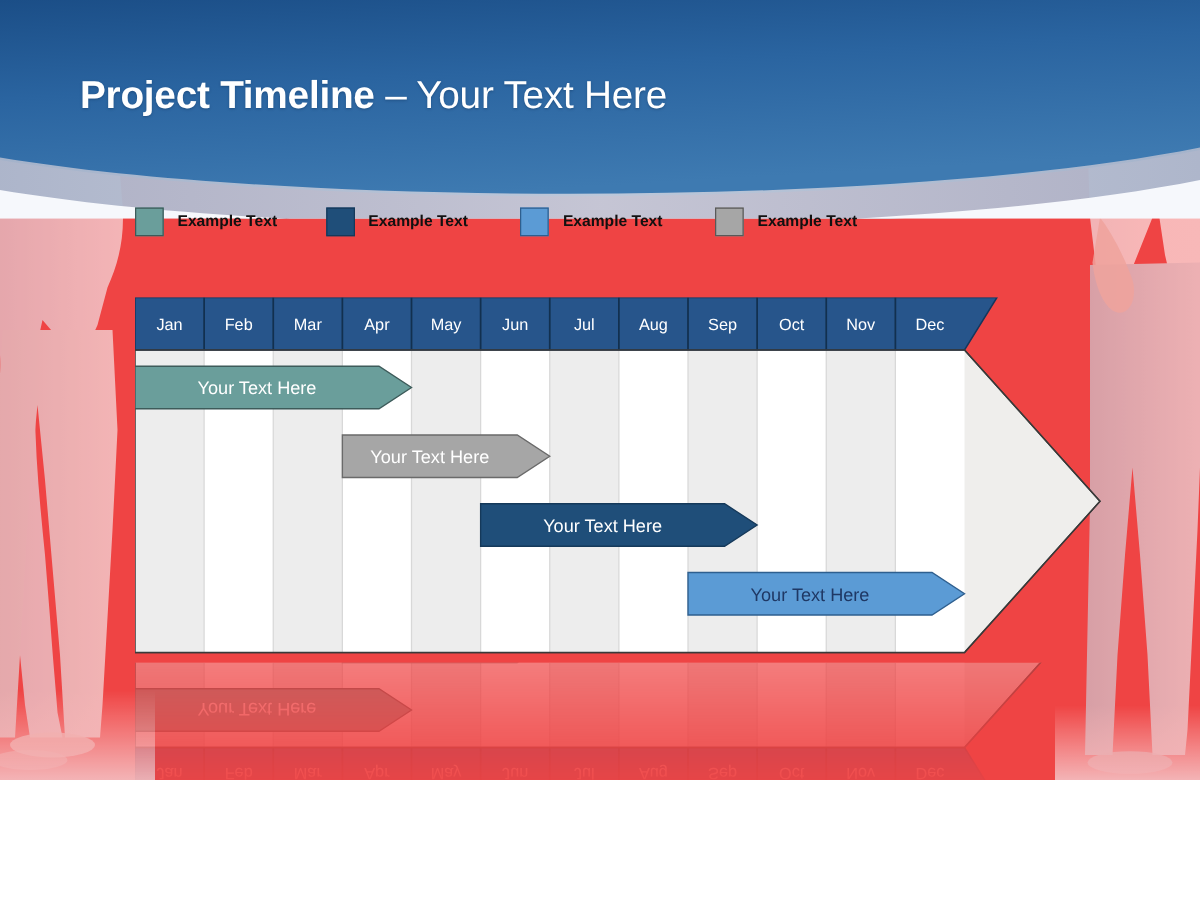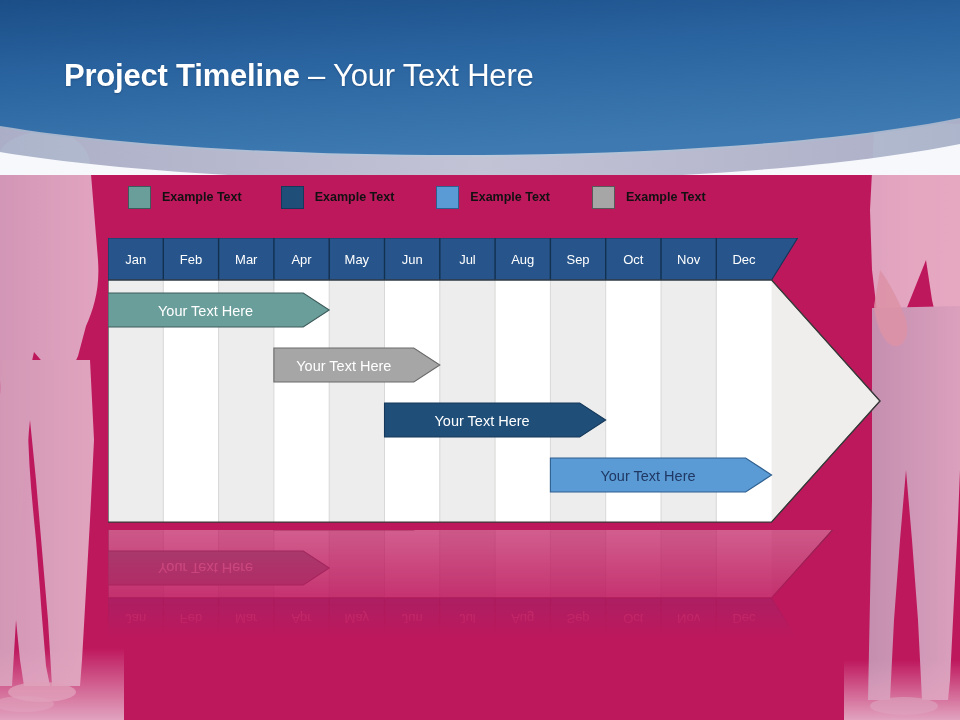--- a/index.html
+++ b/index.html
@@ -4,22 +4,22 @@
 <style>
   * { box-sizing: border-box; }
   html, body {
     margin: 0; padding: 0;
     width: 960px; height: 720px;
     overflow: hidden;
     font-family: "Liberation Sans", sans-serif;
   }
   #slide {
     position: relative;
-    width: 960px; height: 720px;
-    background: #be185d;
+    width: 960px; height: 624px;
+    background: #ef4444;
     overflow: hidden;
   }
 
   
   .person {
     position: absolute;
     bottom: 0;
     opacity: 0.62;
     pointer-events: none;
   }
@@ -43,25 +43,24 @@
     letter-spacing: -0.2px;
     text-shadow: 0 1px 2px rgba(10,35,70,0.35);
   }
   .title .t-bold { font-weight: bold; }
   .title .t-dash { font-weight: normal; }
   .title .t-light { font-weight: normal; }
 
   
   .legend {
     position: absolute;
-    left: 108px; top: 184px;
+    left: 108px; top: 164px;
     z-index: 10;
     display: flex;
     align-items: center;
-    margin-left: 20px;
   }
   .legend-item {
     display: flex;
     align-items: center;
     height: 26px;
   }
   .legend-swatch {
     width: 23px; height: 23px;
     border: 1px solid #3d4d5c;
     flex: 0 0 auto;

